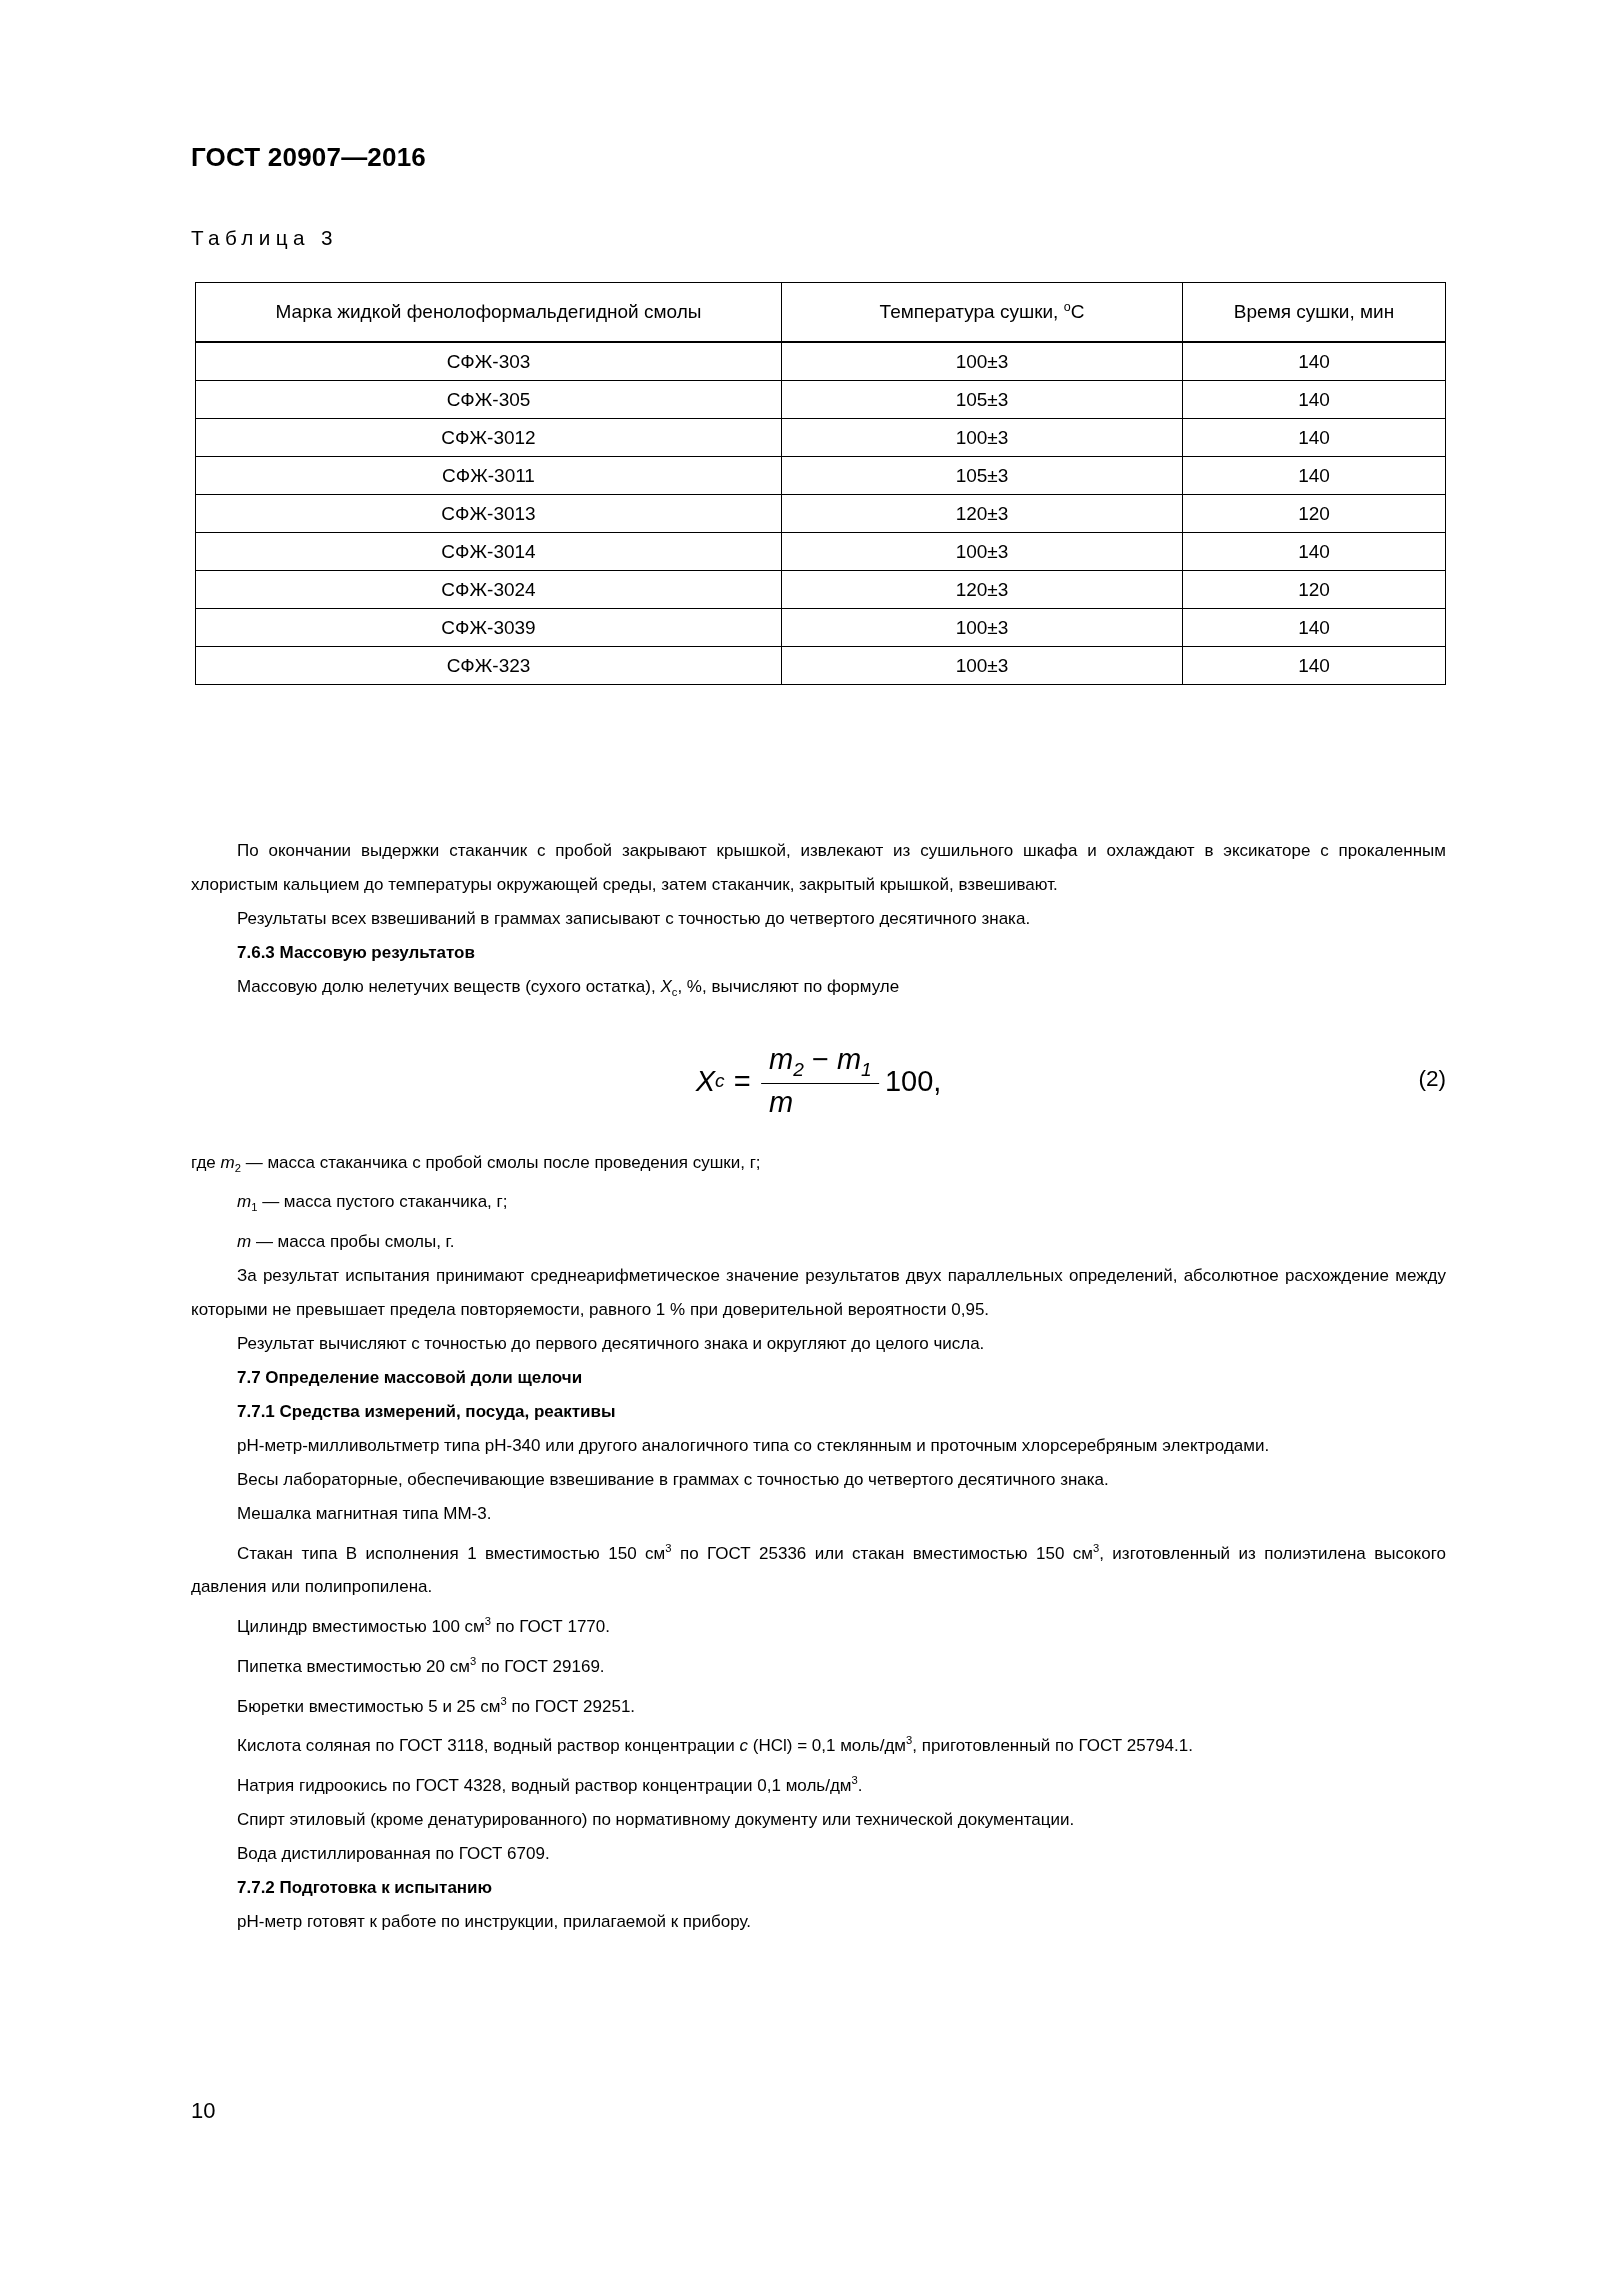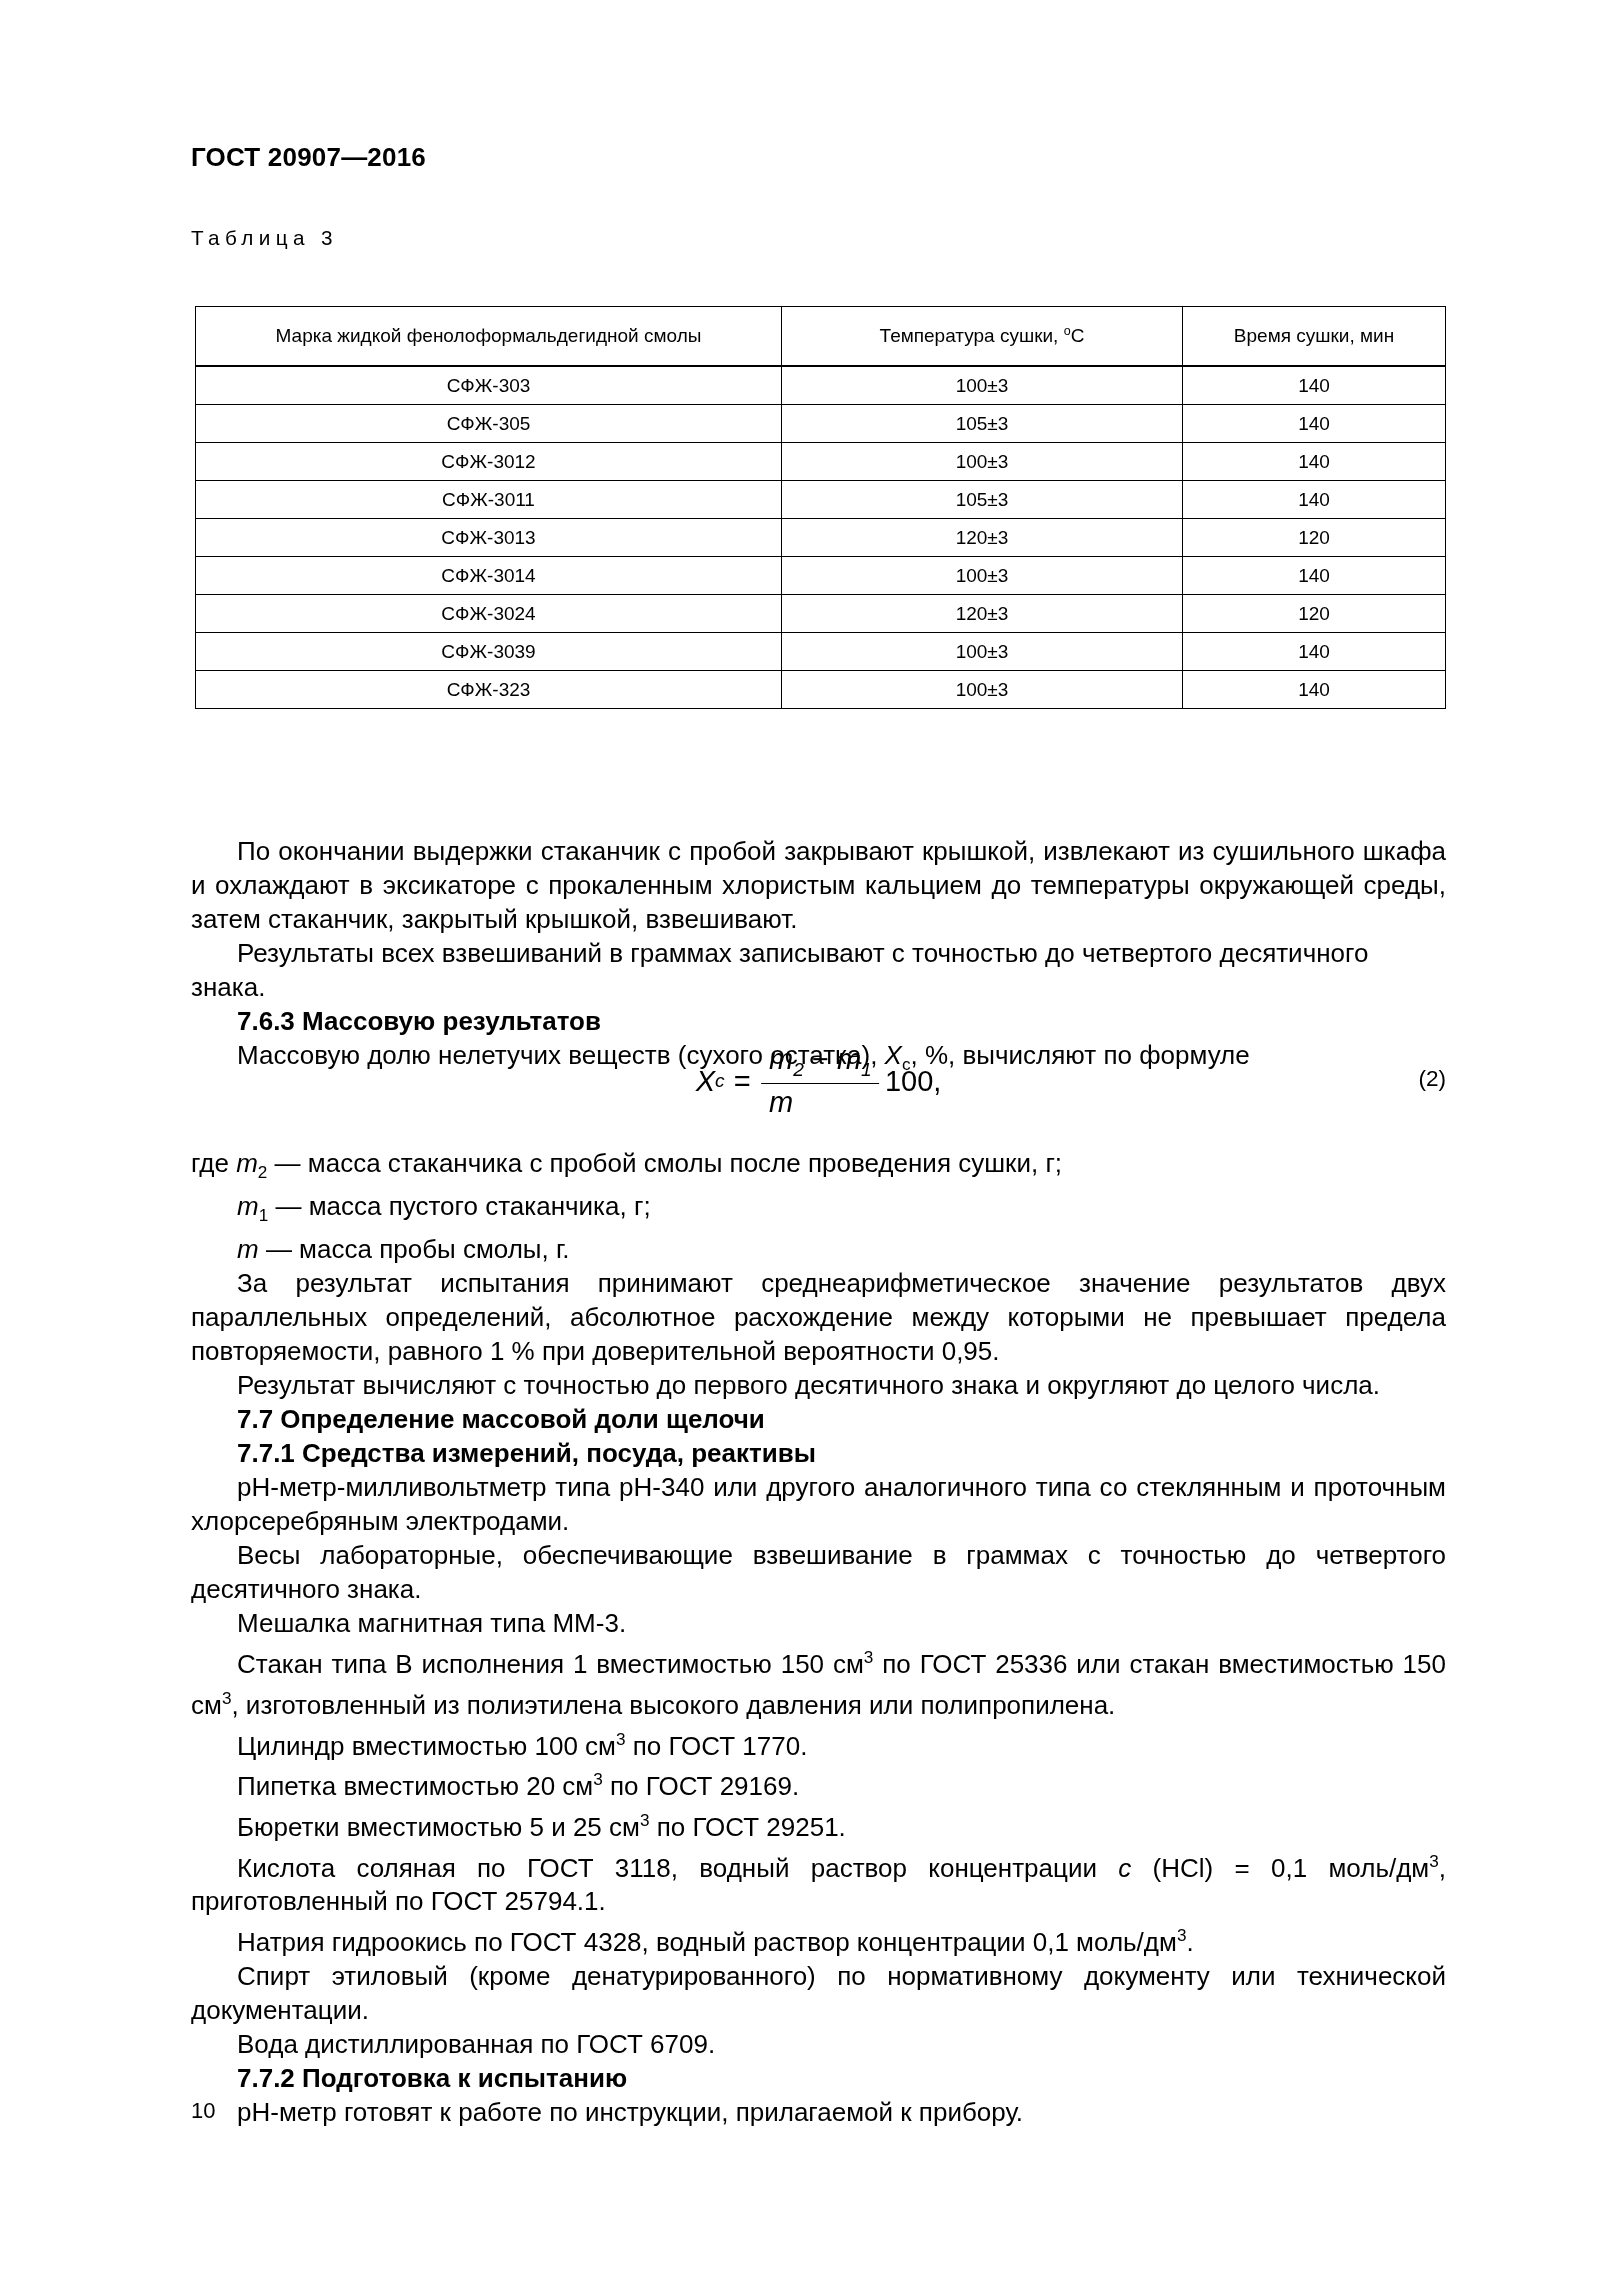--- a/index.html
+++ b/index.html
@@ -38,21 +38,20 @@
     font-size: 20.7px;
     letter-spacing: 5.4px;
   }
 
   
   .data-table-wrap {
     position: absolute;
     left: 195px;
     top: 282px;
     width: 1250px;
-    margin-top: 24px;
   }
   table.data-table {
     border-collapse: collapse;
     width: 100%;
     table-layout: fixed;
   }
   table.data-table col.c1 { width: 586px; }
   table.data-table col.c2 { width: 401px; }
   table.data-table col.c3 { width: 263px; }
 
@@ -84,21 +83,21 @@
   .sup {
     vertical-align: super;
     font-size: 0.66em;
   }
 
   
   .body-block {
     position: absolute;
     left: 191px;
     width: 1255px;
-    font-size: 26px;
+    font-size: 17px;
     line-height: 34px;
   }
   p.para {
     margin: 0;
     text-align: justify;
     text-justify: inter-word;
   }
   p.para.indent { text-indent: 46px; }
   p.para.noind { text-indent: 0; }
   p.para.last { text-align: left; }

